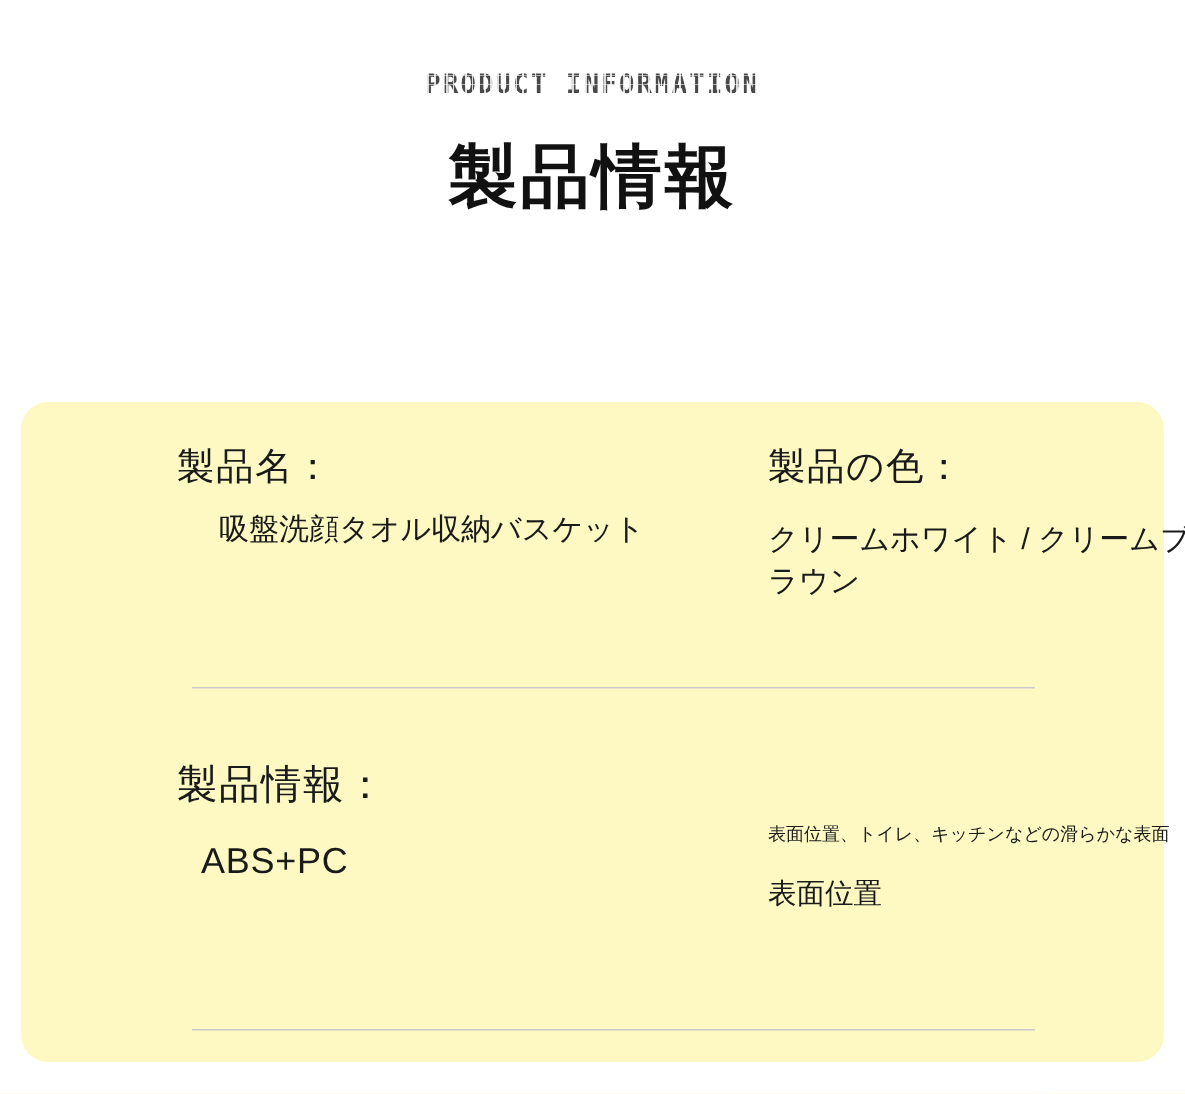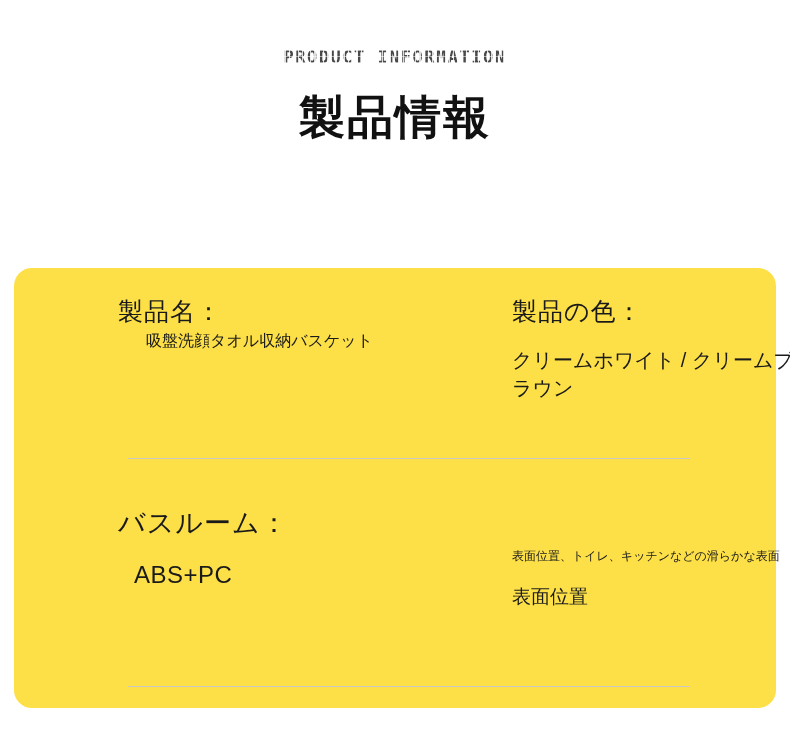--- a/index.html
+++ b/index.html
@@ -88,21 +88,21 @@
     line-height: 54px;
   }
 
   
   .spec-card {
     position: absolute;
     left: 14px;
     top: 268px;
     width: 762px;
     height: 440px;
-    background: #fde047;
+    background: #fef9c3;
     border-radius: 18px;
   }
 
   .row {
     position: absolute;
     left: 0;
     width: 762px;
   }
   .row-1 { top: 26px; height: 190px; }
   .row-2 { top: 238px; height: 190px; }
@@ -125,22 +125,22 @@
   .field-label.small {
     font-size: 19px;
     letter-spacing: .5px;
   }
   .field-label.bold-lg {
     font-size: 27px;
     letter-spacing: 1px;
   }
 
   .field-value {
-    margin-top: 0;
-    font-size: 16px;
+    margin-top: 12px;
+    font-size: 20px;
     color: #1a1a1a;
     line-height: 26px;
   }
   .field-value.indent {
     margin-left: 28px;
   }
   .field-value.big {
     font-size: 24px;
     margin-top: 22px;
     margin-left: 16px;
@@ -196,21 +196,21 @@
       <div class="col col-right">
         <div class="field-label">製品の色：</div>
         <div class="field-value lg2">クリームホワイト / クリームブラウン</div>
       </div>
     </div>
 
     <div class="divider divider-1"></div>
 
     <div class="row row-2">
       <div class="col col-left">
-        <div class="field-label bold-lg">バスルーム：</div>
+        <div class="field-label bold-lg">製品情報：</div>
         <div class="field-value big">ABS+PC</div>
       </div>
       <div class="col col-right">
         <div class="field-value tiny">表面位置、トイレ、キッチンなどの滑らかな表面</div>
         <div class="field-value mid">表面位置</div>
       </div>
     </div>
 
     <div class="divider divider-2"></div>
 

